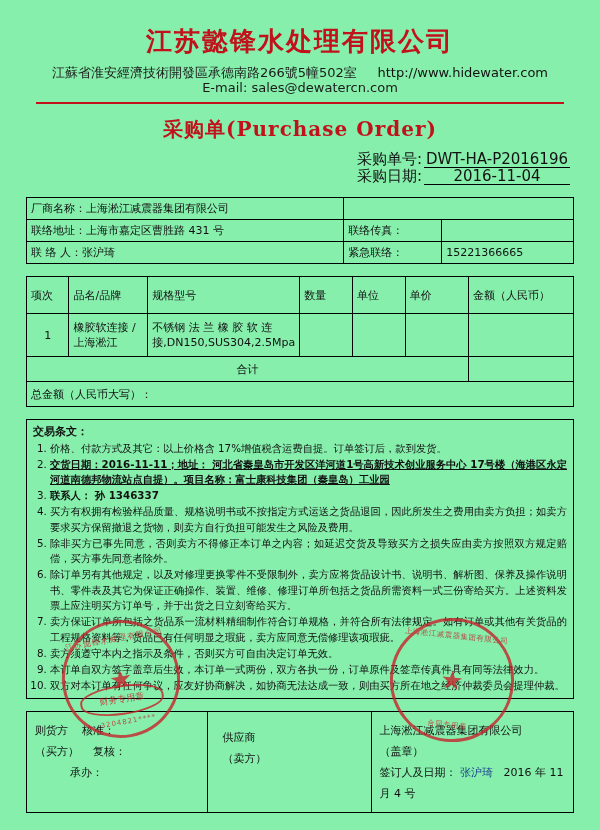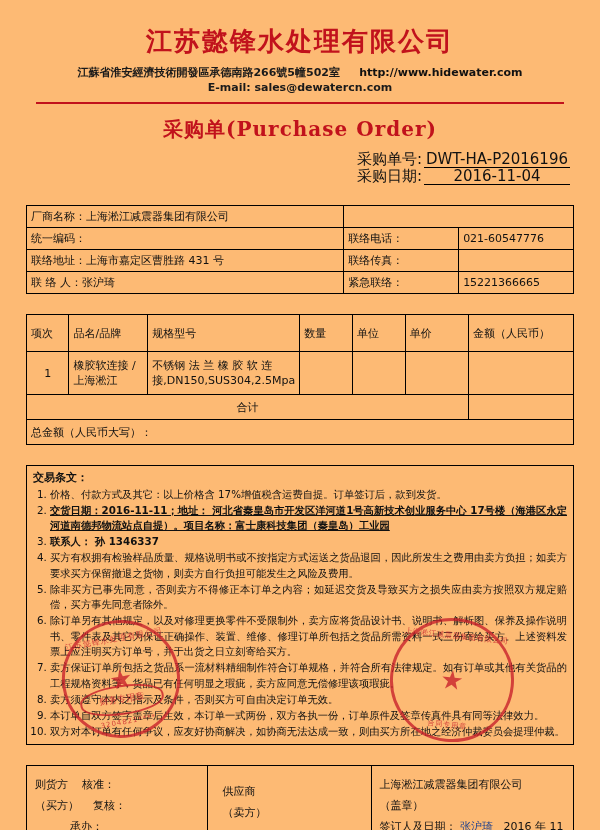--- a/index.html
+++ b/index.html
@@ -6,40 +6,39 @@
   body{
     width:600px;height:830px;
     background:#f1efec;
     font-family:"DejaVu Sans","Liberation Sans",sans-serif;
     color:#111;
     overflow:hidden;
   }
   .page{
     position:relative;
     width:600px;height:830px;
-    background:#fdba74;
+    background:#86efac;
     box-sizing:border-box;
     padding:14px 26px 0 26px;
   }
   
   .company-name{
     text-align:center;
     color:#c1121c;
     font-family:"DejaVu Serif","Liberation Serif",serif;
     font-weight:bold;
     font-size:26px;
     letter-spacing:2px;
     margin:10px 0 6px 0;
   }
   .addr-line{
     text-align:center;
-    font-size:11px;
+    font-size:13px;
     color:#1a1a1a;
     line-height:15px;
-    font-weight:bold;
   }
   .addr-line .url{color:#111;}
   .rule-red{
     height:2px;background:#c1121c;margin:7px 10px 0 10px;
   }
   .title{
     text-align:center;
     color:#c1121c;
     font-family:"DejaVu Serif","Liberation Serif",serif;
     font-weight:bold;
@@ -52,21 +51,21 @@
     display:flex;justify-content:flex-end;
     font-size:11px;line-height:16px;
     padding-right:4px;
   }
   .meta-table{border-collapse:collapse;font-size:15px;}
   .meta-table td{padding:0 2px;white-space:nowrap;}
   .meta-lbl{text-align:right;}
   .meta-val{min-width:98px;border-bottom:1px solid #000;text-align:center;padding:0 6px;}
   
   table.main{
-    width:100%;border-collapse:collapse;margin-top:20px;
+    width:100%;border-collapse:collapse;margin-top:12px;
     font-size:11px;
   }
   table.main td{
     border:1px solid #000;
     padding:3px 4px;
     vertical-align:middle;
   }
   .cellpad{padding:4px 5px;}
   .ctr{text-align:center;}
   .th{ text-align:left;}
@@ -143,27 +142,20 @@
       </table>
   </div>
 
   <table class="main">
     <tbody>
         <tr>
       <td colspan="2" style="width:58%" class="cellpad">
         <span>厂商名称：</span><span>上海淞江减震器集团有限公司</span>
       </td>
       <td colspan="2" class="cellpad">&nbsp;</td>
-    </tr>
-    <tr>
-      <td colspan="2" class="cellpad">
-        <span>统一编码：</span><span></span>
-      </td>
-      <td style="width:21%" class="cellpad">联络电话：</td>
-      <td style="width:21%" class="cellpad">021-60547776</td>
     </tr>
     <tr>
       <td colspan="2" class="cellpad">
         <span>联络地址：</span><span>上海市嘉定区曹胜路 431 号</span>
       </td>
       <td class="cellpad">联络传真：</td>
       <td class="cellpad"></td>
     </tr>
     <tr>
       <td colspan="2" class="cellpad">

